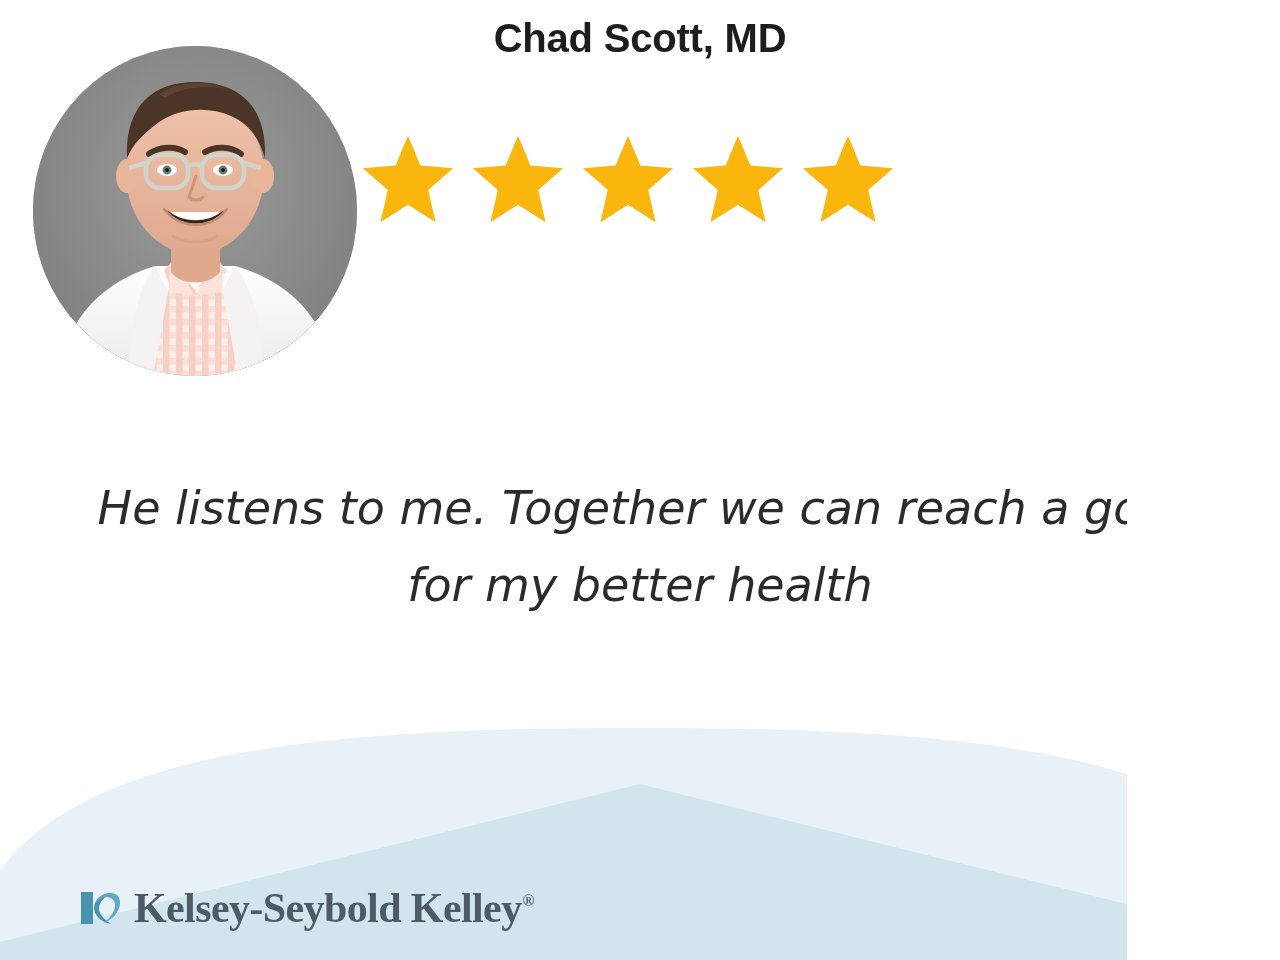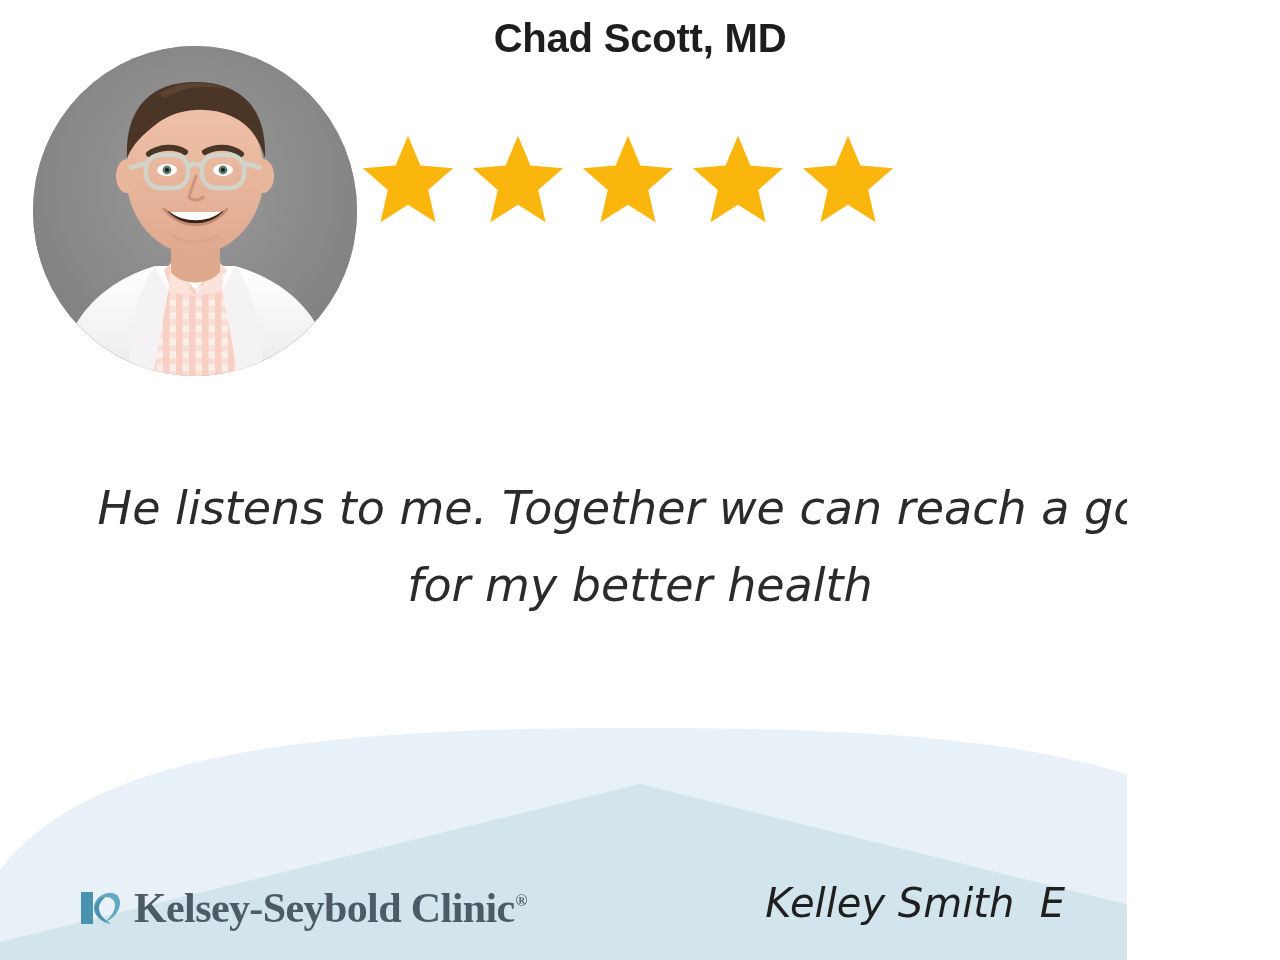--- a/index.html
+++ b/index.html
@@ -262,18 +262,17 @@
 
   <div id="clinic-logo">
     <span id="clinic-logo-mark">
       <svg viewBox="0 0 44 44" aria-hidden="true">
         <rect x="3" y="6" width="12" height="32" fill="#4a93b0"></rect>
         <path d="M 36 6 C 22 10 16 16 16 22 C 16 29 23 36 33 38 C 24 32 21 27 21 22 C 21 16 27 10 36 6 Z" fill="#4a93b0"></path>
         <path d="M 16 22 C 16 14 23 7 32 7 C 39 7 42 11 42 17 C 42 26 34 34 24 38 C 33 32 37 25 37 19
                  C 37 14 33 11 28 11 C 22 11 17 16 16 22 Z" fill="#64a7c0"></path>
       </svg>
     </span>
-    <span id="clinic-logo-text" style="color: rgb(77, 91, 103);"><span>Kelsey-Seybold Clinic</span><span id="clinic-logo-reg">®</span></span>
+    <span id="clinic-logo-text" style="color: rgb(77, 91, 103);"><span>Kelsey-Seybold Kelley</span><span id="clinic-logo-reg">®</span></span>
   </div>
 
-  <div id="reviewer-name">Kelley Smith  E</div>
 
 </div>
 
 </body></html>

